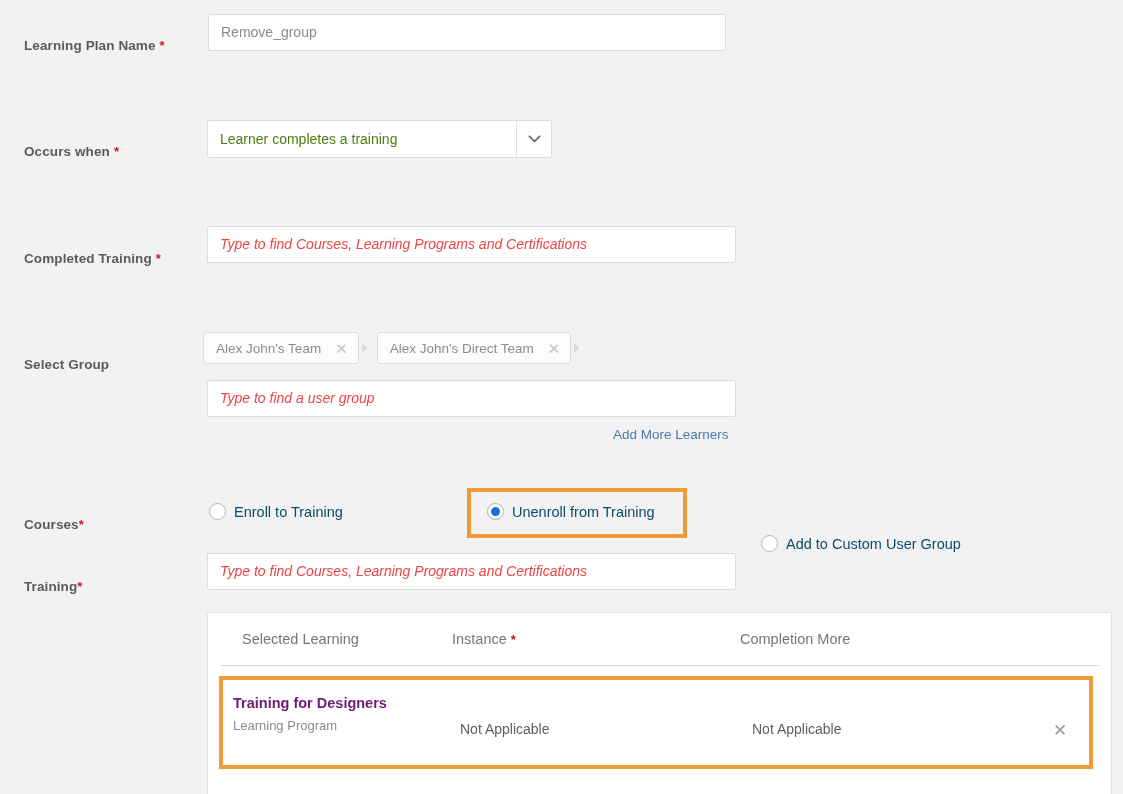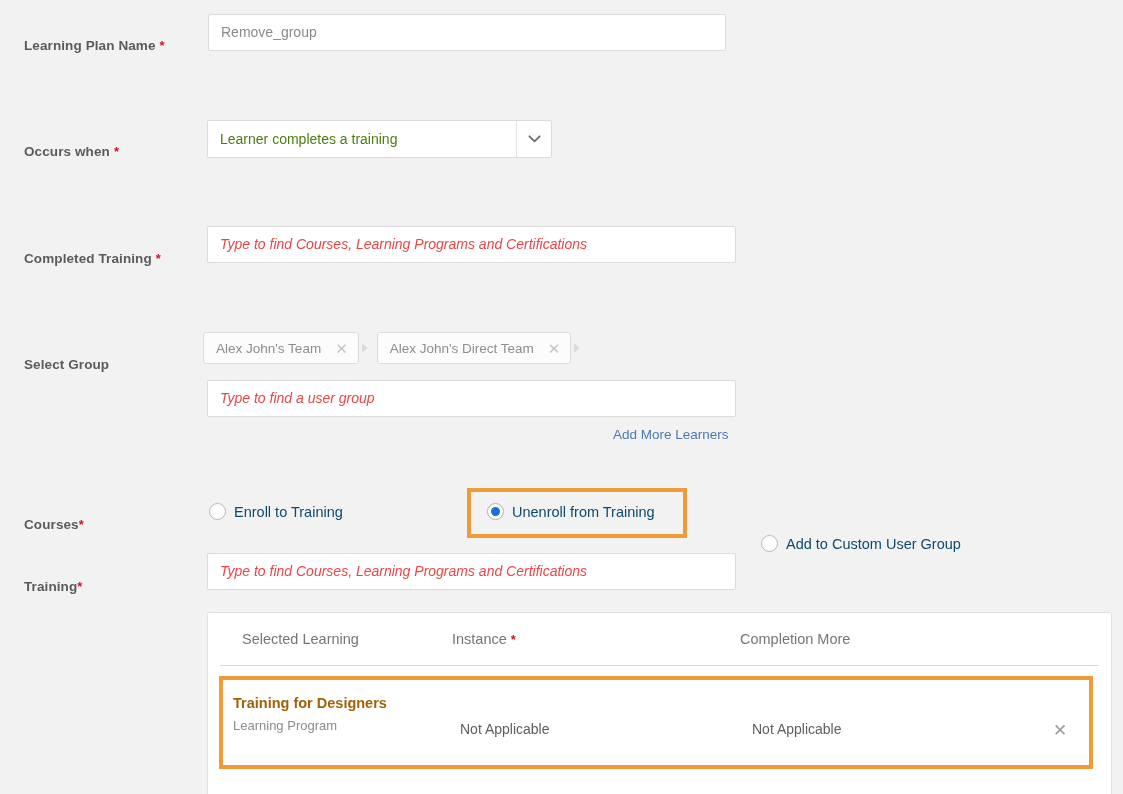--- a/index.html
+++ b/index.html
@@ -209,21 +209,21 @@
     left: 0;
     right: 0;
   }
   .cell {
     position: absolute;
     white-space: nowrap;
   }
   .cell.title {
     font-size: 14.5px;
     font-weight: bold;
-    color: #a16207;
+    color: #701a75;
   }
   .cell.sub {
     font-size: 13px;
     color: #8c8c8c;
   }
   .cell.na {
     font-size: 14px;
     font-weight: normal;
     color: #5e5e5e;
   }

